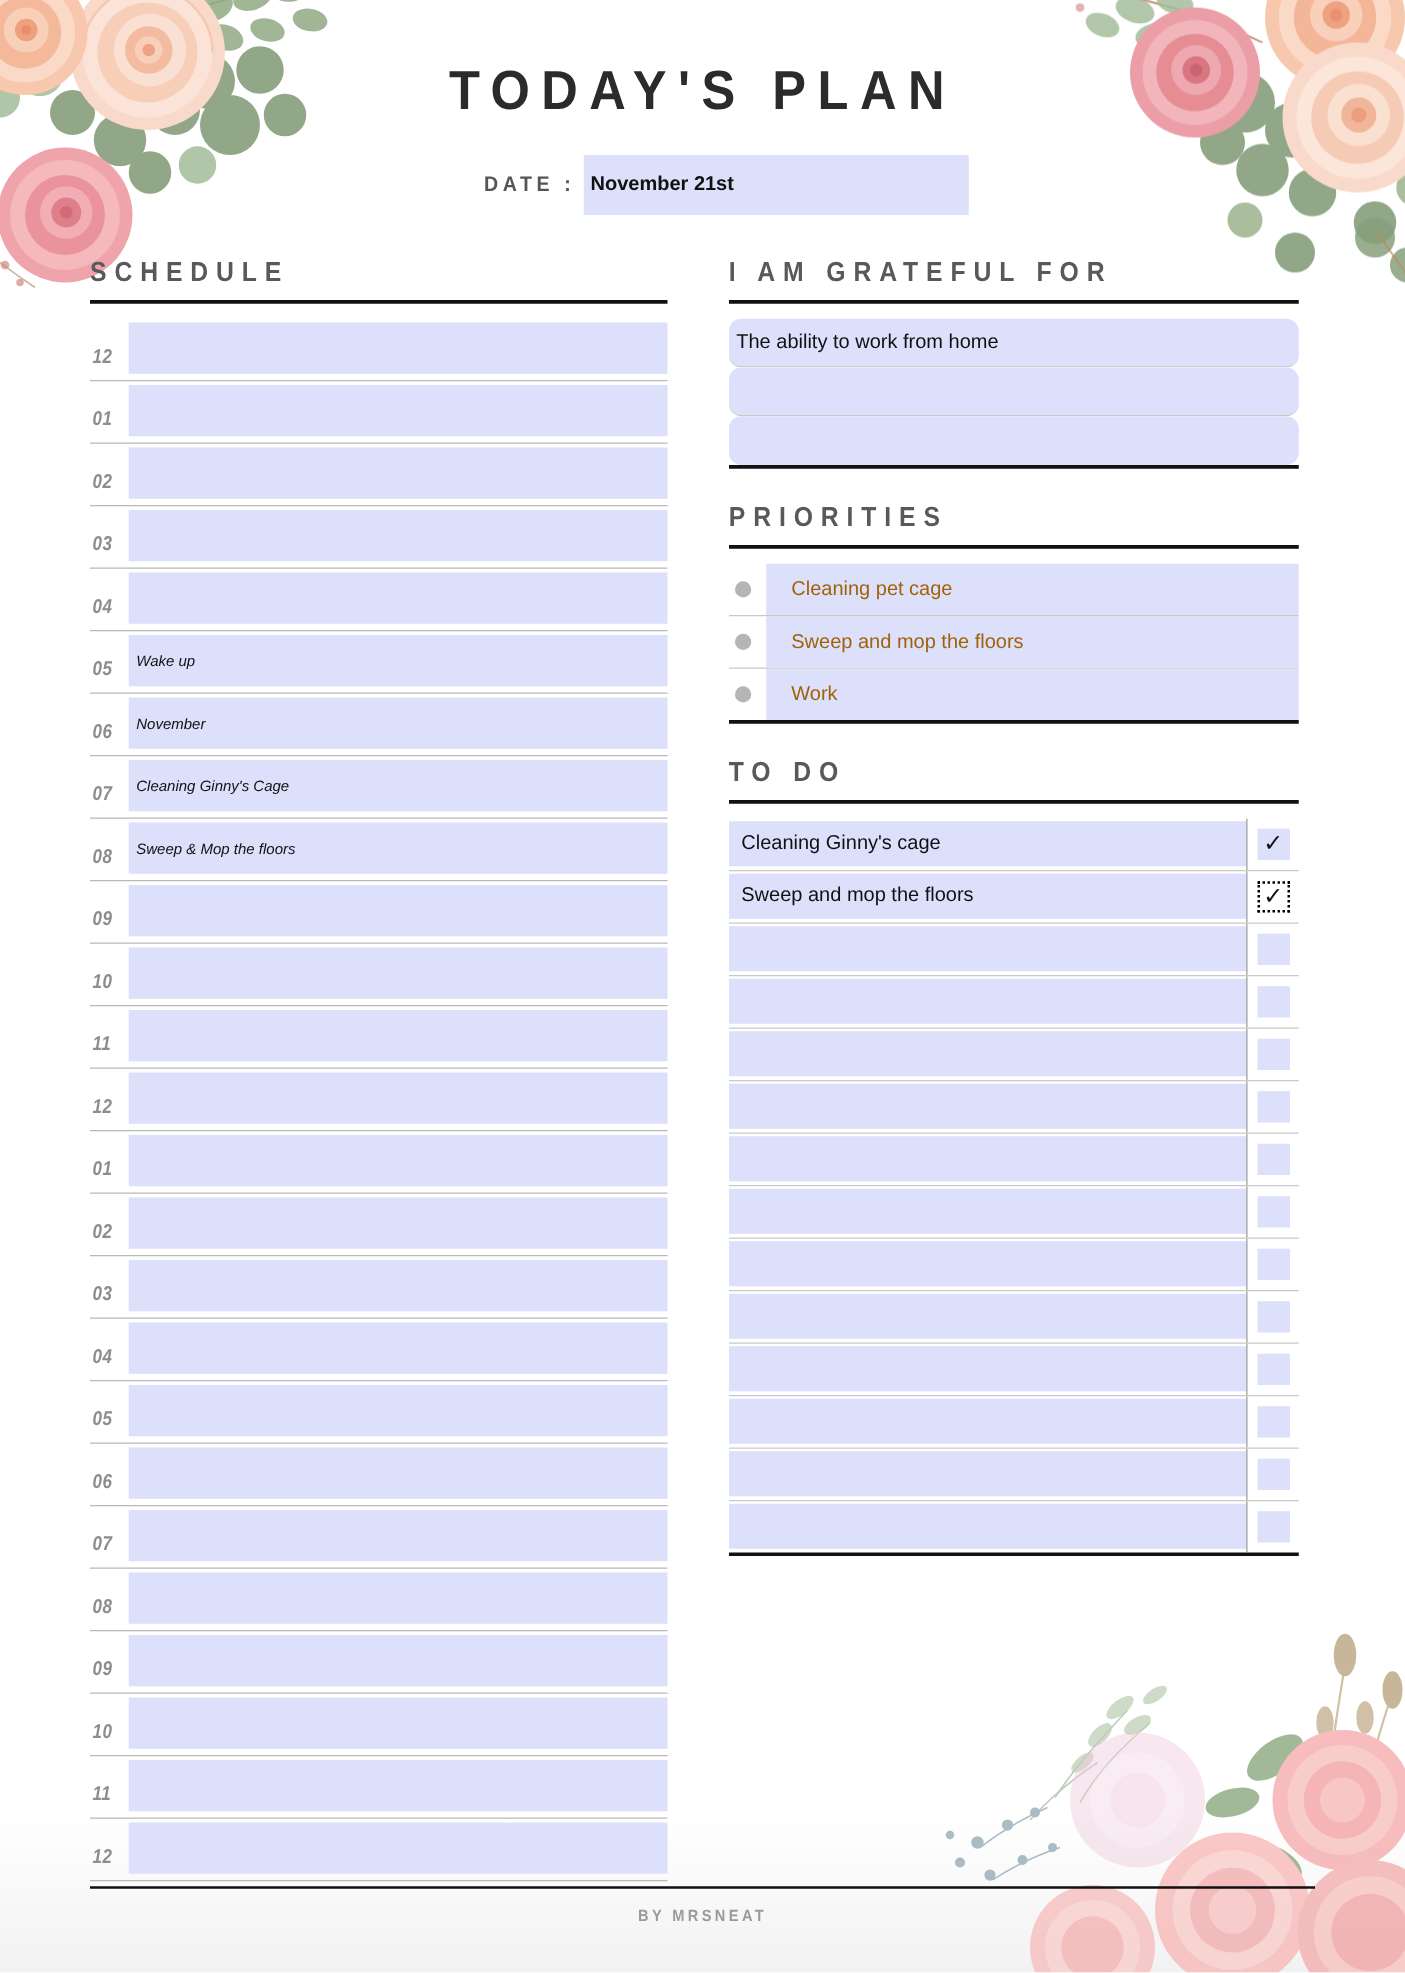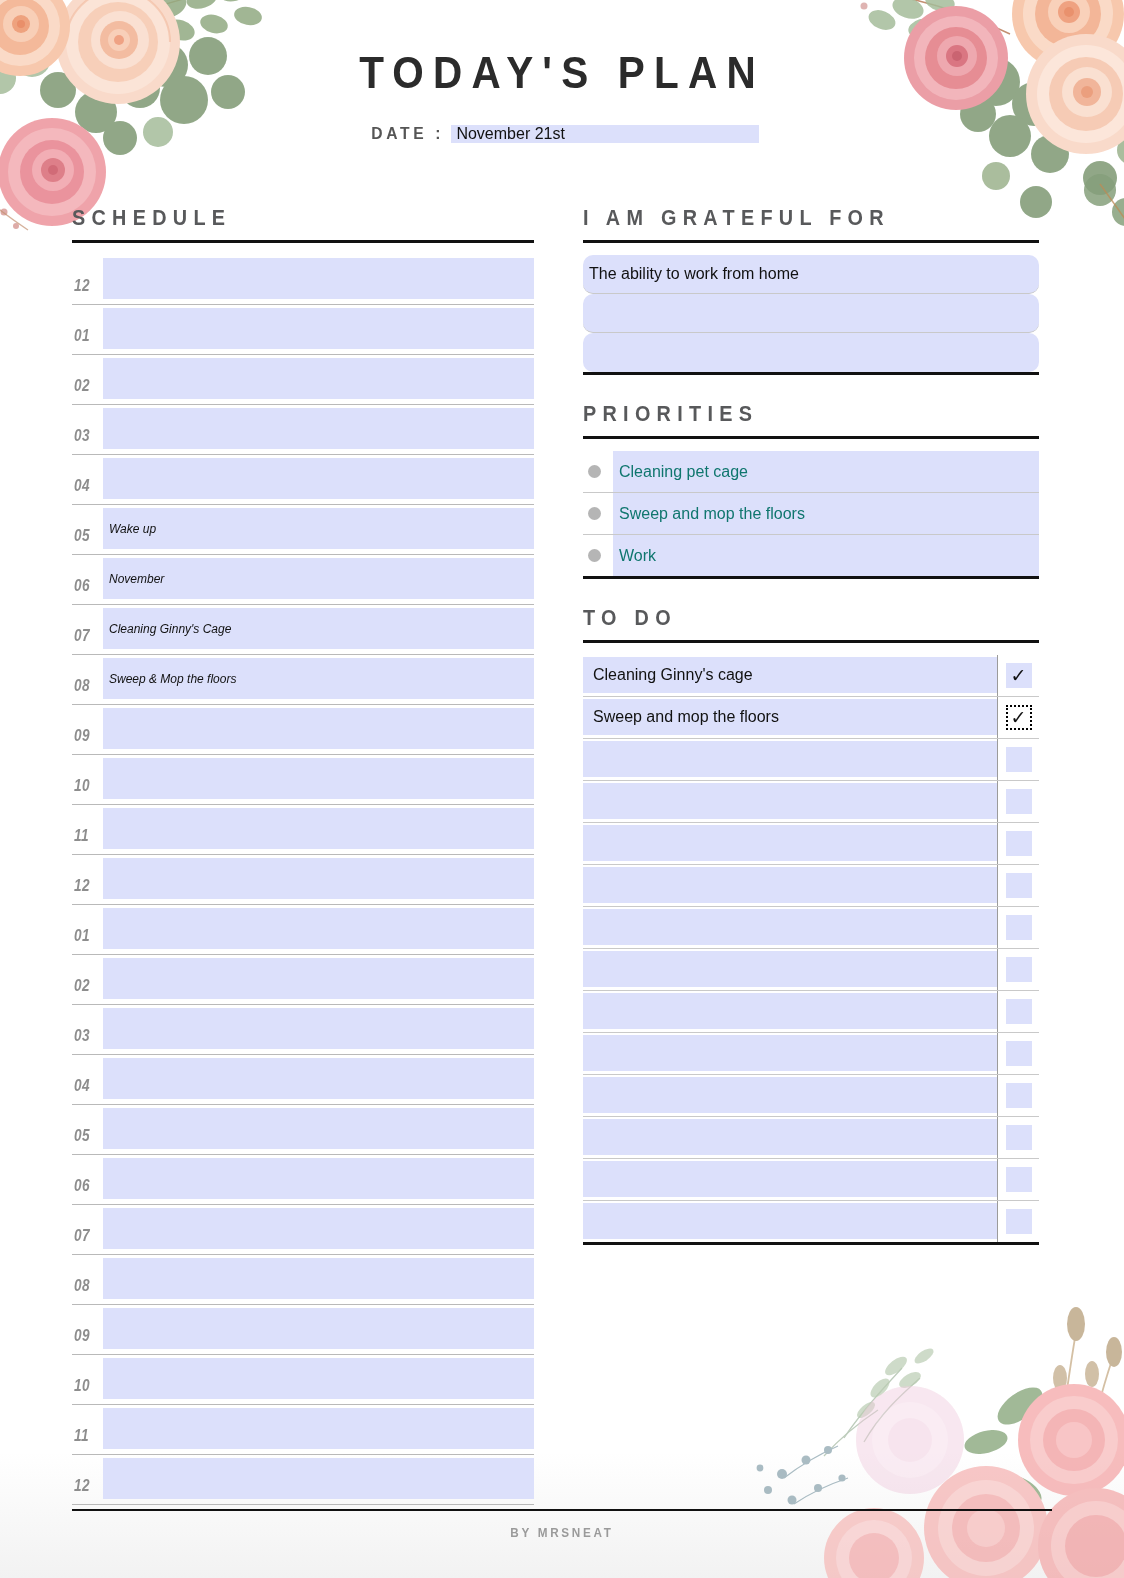--- a/index.html
+++ b/index.html
@@ -21,33 +21,33 @@
   .title{
     position:absolute;left:0;right:0;top:48px;
     text-align:center;
     font-size:44px;font-weight:bold;
     letter-spacing:10px;
     color:#2b2b2b;
     font-family:"Liberation Sans Narrow","Liberation Sans",sans-serif;
     transform:scaleX(0.92);
   }
   .datewrap{
-    position:absolute;left:368px;top:124px;
+    position:absolute;left:384px;top:124px;
     display:flex;align-items:center;
   }
   .datelabel{
     font-size:17px;letter-spacing:4px;color:#555;font-weight:bold;
     margin-right:4px;
     font-family:"Liberation Sans Narrow","Liberation Sans",sans-serif;
     transform:scaleX(0.92);
   }
   .datefield{
-    width:308px;height:18px;background:#dce0fb;
+    width:308px;height:48px;background:#dce0fb;
     display:flex;align-items:center;padding-left:5px;
-    font-size:16px;color:#111;box-sizing:border-box;
+    font-size:16px;color:#111;box-sizing:border-box;font-weight:bold;
   }
 
   
   .sect-h{
     font-size:22px;letter-spacing:7px;color:#58595b;font-weight:bold;
     font-family:"Liberation Sans Narrow","Liberation Sans",sans-serif;
     transform:scaleX(0.9);transform-origin:left center;
     white-space:nowrap;
   }
   .rule{height:3px;background:#111;}
@@ -79,21 +79,21 @@
       font-size:16px;color:#111;border-radius:10px;}
   .gr:last-child{border-bottom:none;}
 
   .pri-rows{margin-top:12px;border-bottom:3px solid #111;}
   .pr{height:41px;position:relative;border-bottom:1px solid #c9c9c9;}
   .pr:last-child{border-bottom:none;}
   .pr .dot{position:absolute;left:5px;top:14px;width:13px;height:13px;
            border-radius:50%;background:#b5b5b5;}
   .pr .fld{position:absolute;left:30px;right:0;top:0;height:41px;
            background:#dce0fb;display:flex;align-items:center;
-           padding-left:6px;box-sizing:border-box;font-size:16px;color:#0f766e;}
+           padding-left:20px;box-sizing:border-box;font-size:16px;color:#a16207;}
 
   .todo-rows{margin-top:12px;border-bottom:3px solid #111;}
   .tr{height:41px;position:relative;border-bottom:1px solid #c9c9c9;display:flex;}
   .tr:last-child{border-bottom:none;}
   .tr .tfld{
     width:414px;height:36px;margin-top:2px;
     background:#dce0fb;display:flex;align-items:center;
     padding-left:10px;box-sizing:border-box;font-size:16px;color:#111;
   }
   .tr .cbcell{

